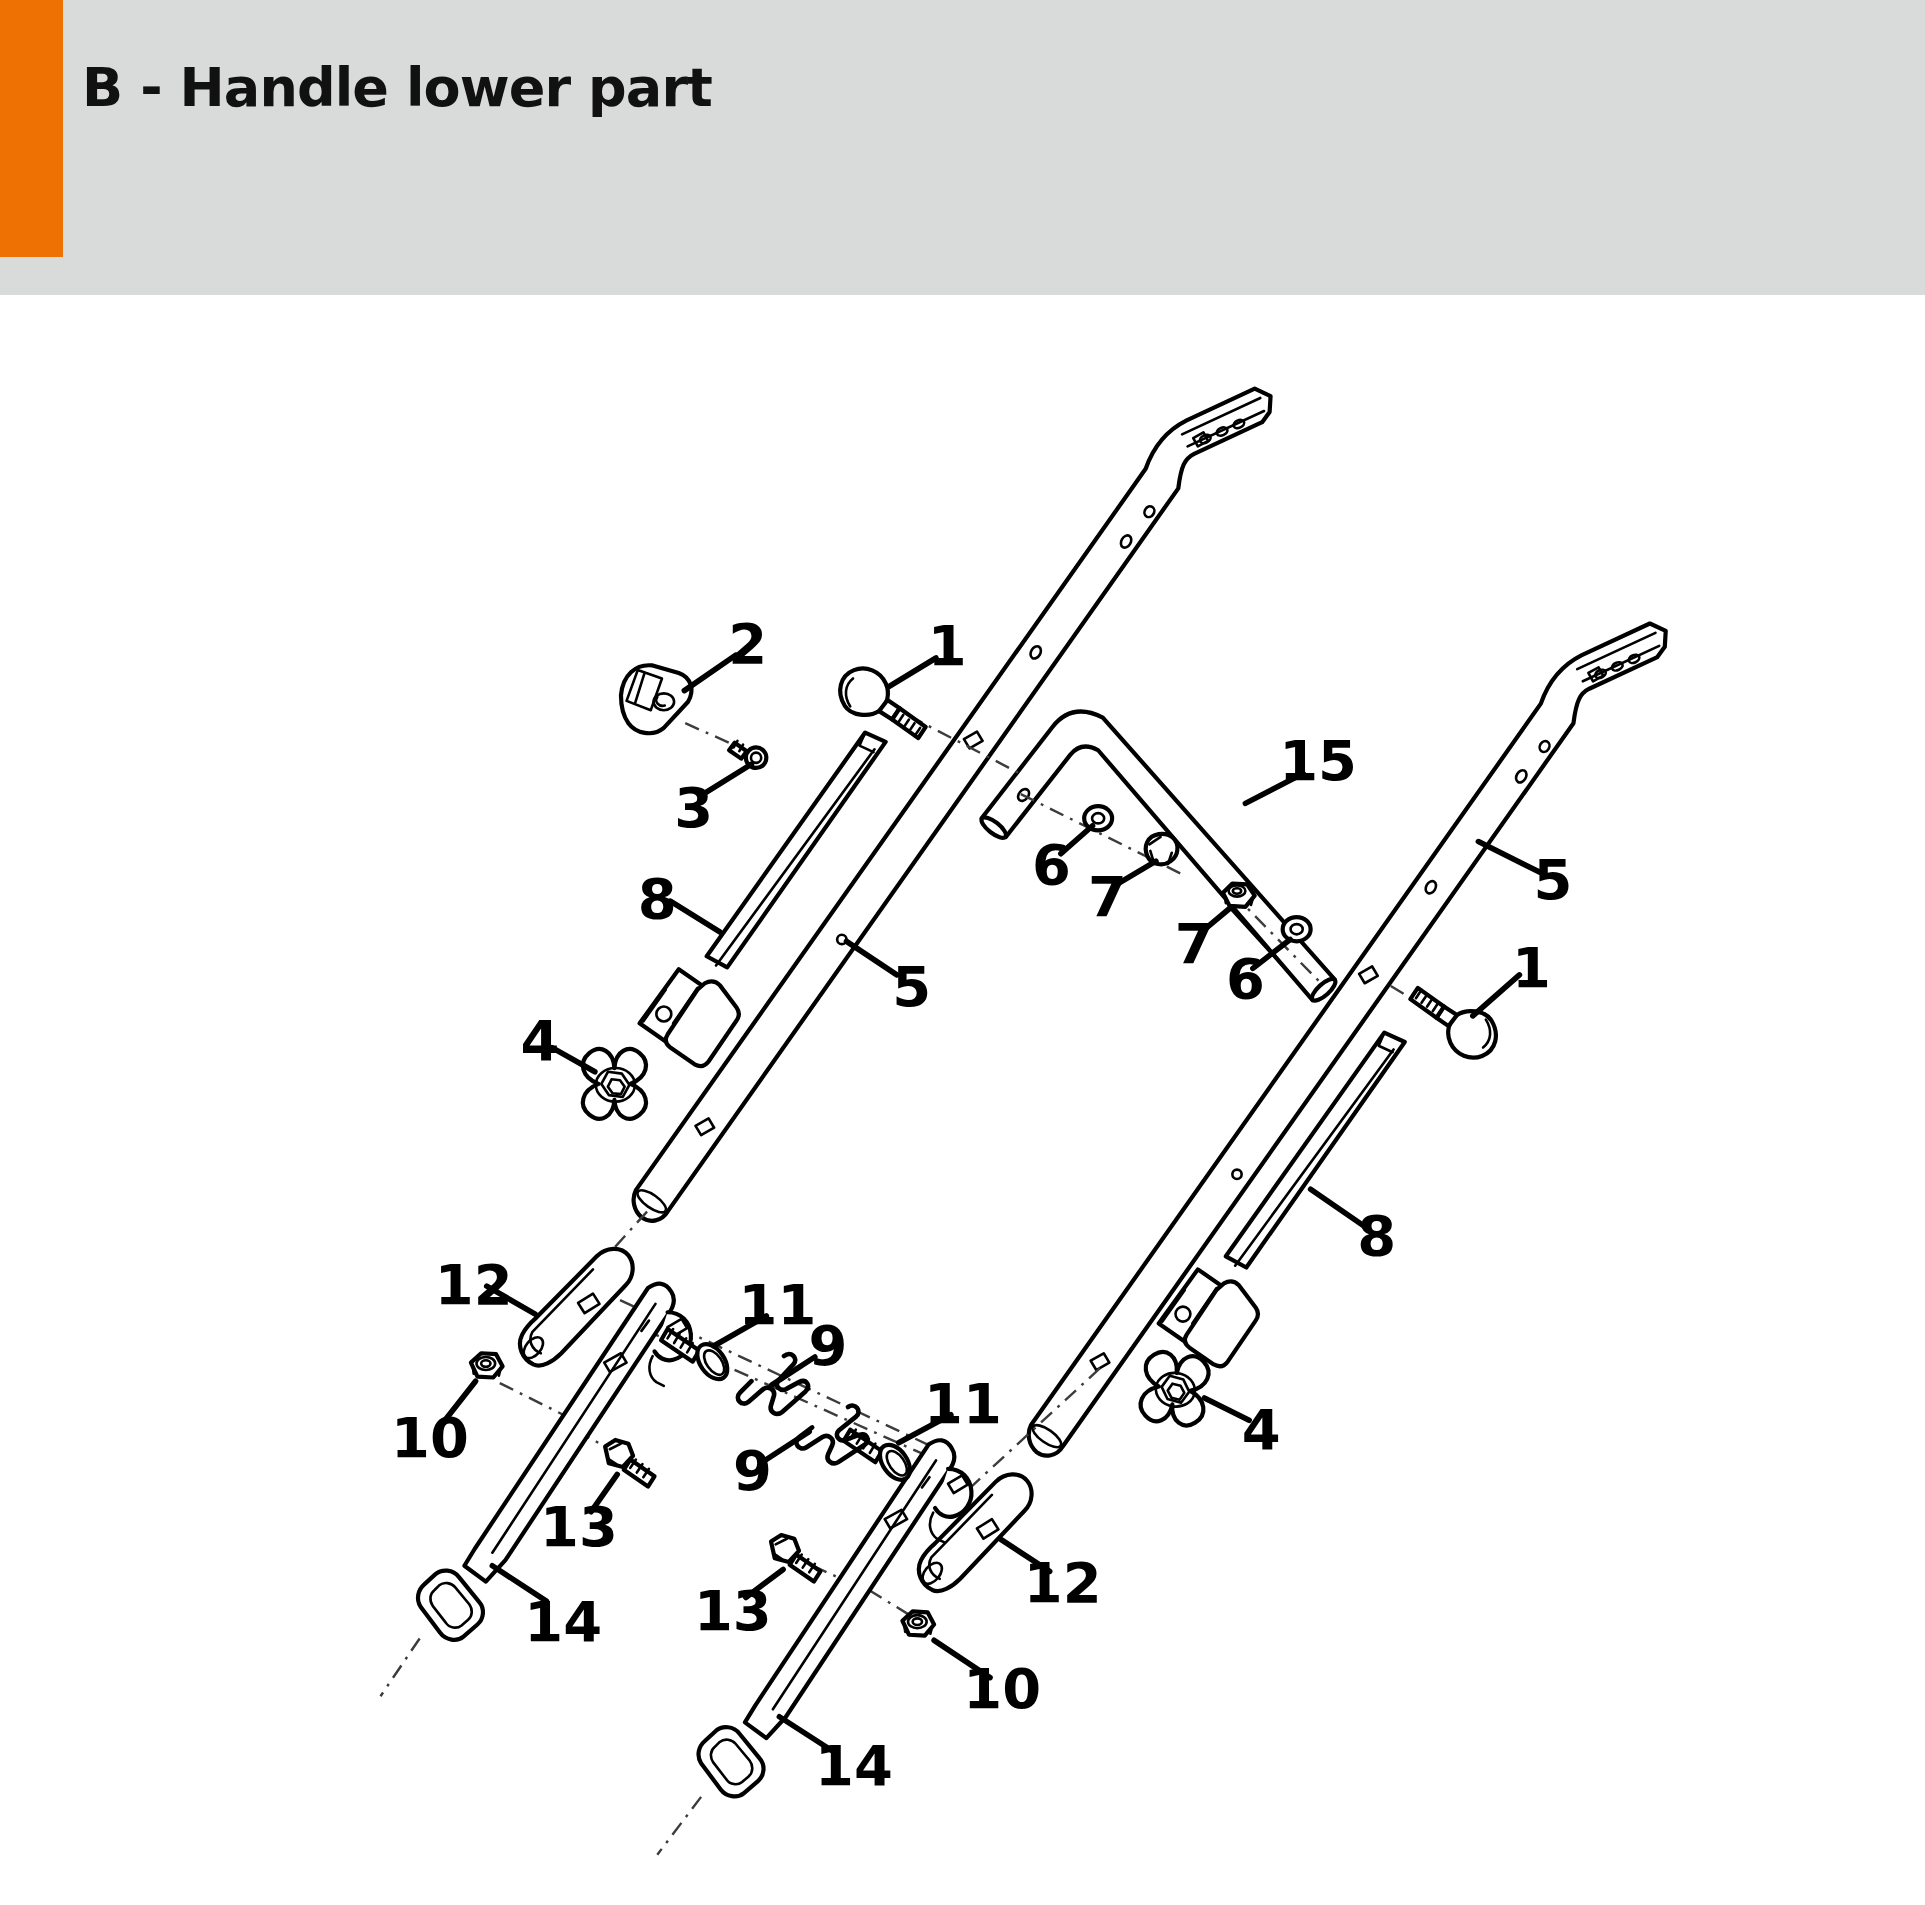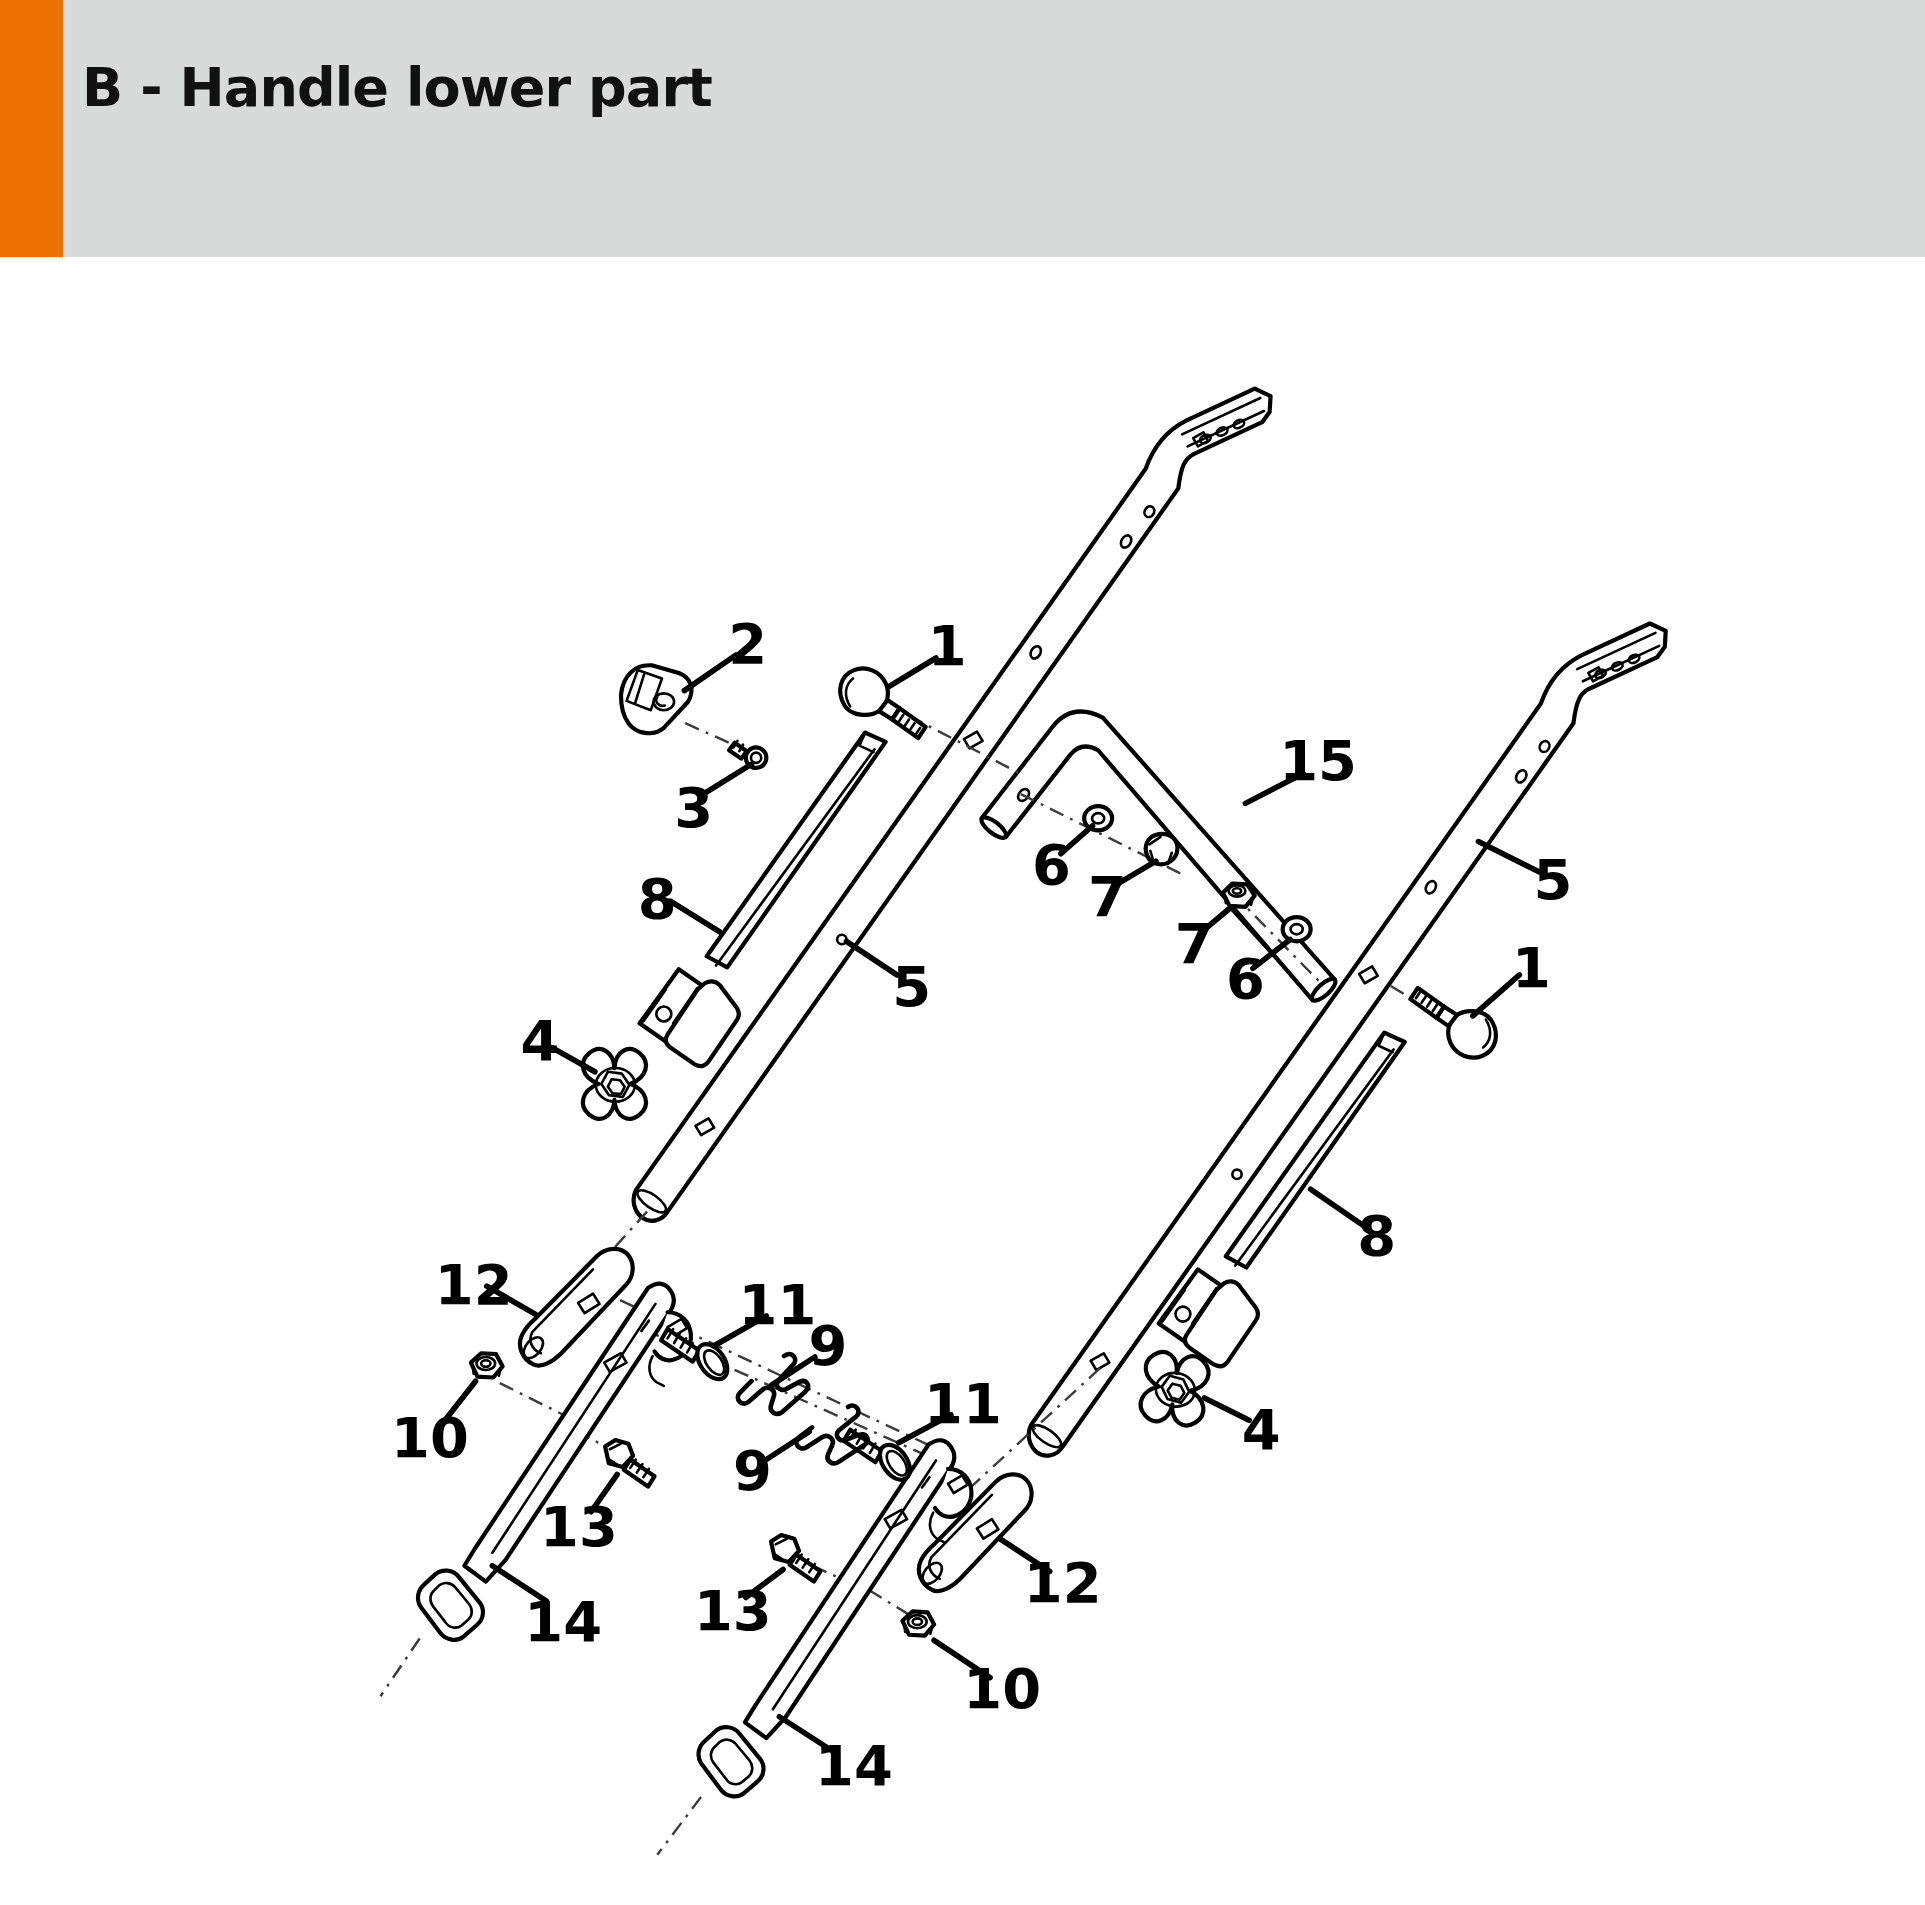--- a/index.html
+++ b/index.html
@@ -1,18 +1,18 @@
 <!DOCTYPE html>
 <html style="font-size:15px"><head>
 <meta charset="utf-8">
 <style>
   html,body{margin:0;padding:0;background:#ffffff;}
   #page{position:relative;width:1926px;height:1905px;background:#ffffff;overflow:hidden;
         font-family:"DejaVu Sans","Liberation Sans",sans-serif;}
-  #header{position:absolute;left:0;top:0;width:1926px;height:257px;background:#d9dada;}
+  #header{position:absolute;left:0;top:0;width:1926px;height:295px;background:#d9dada;}
   #accent{position:absolute;left:0;top:0;width:63px;height:257px;background:#ee7203;}
   #title{position:absolute;left:82px;top:56px;font-size:54px;font-weight:bold;
          letter-spacing:-0.9px;color:#111;}
   svg{position:absolute;left:0;top:0;}
   .ln{stroke:#000;stroke-width:4.5;fill:none;stroke-linejoin:round;stroke-linecap:round;}
   .fill{fill:#ffffff;}
   .thin{stroke:#000;stroke-width:2.8;fill:none;stroke-linejoin:round;stroke-linecap:round;}
   .wire{stroke:#000;stroke-width:5;fill:none;stroke-linejoin:round;stroke-linecap:round;}
   .dash{stroke:#3c3c3c;stroke-width:2.6;fill:none;stroke-dasharray:16 8 3 8;}
   .leader{stroke:#000;stroke-width:6;fill:none;stroke-linecap:round;}

